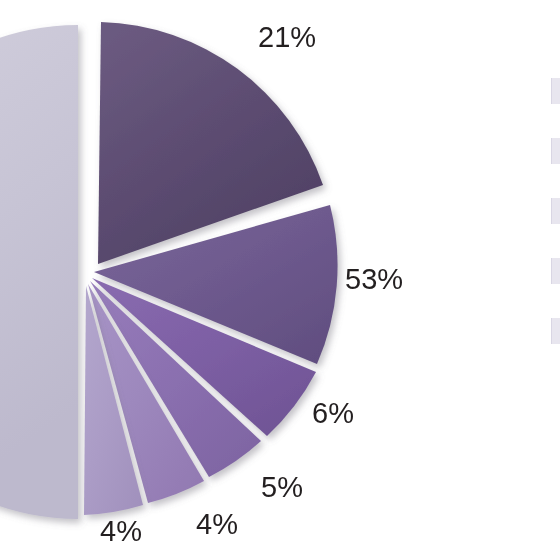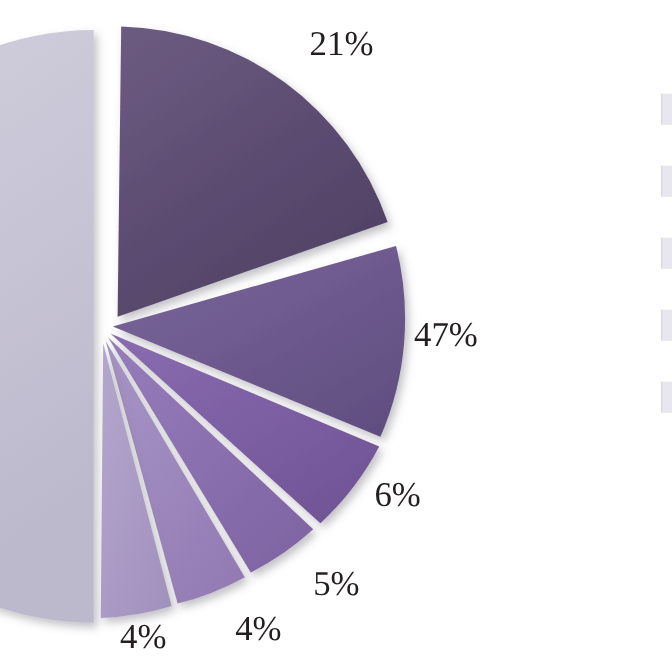--- a/index.html
+++ b/index.html
@@ -24,21 +24,21 @@
   svg.pie-svg {
     position: absolute;
     left: 0;
     top: 0;
     width: 560px;
     height: 560px;
     display: block;
   }
   .pct-label {
     position: absolute;
-    font-family: Liberation Serif, serif;
+    font-family: Liberation Sans, sans-serif;
     font-size: 29px;
     font-weight: 400;
     color: #231f20;
     white-space: nowrap;
     letter-spacing: 0px;
     line-height: 1;
   }
   .legend-sliver {
     position: absolute;
     width: 8px;
@@ -147,21 +147,21 @@
 
       <path fill="url(#g-slice7)" d="M 86 286
                L 143 505
                A 236 236 0 0 1 84 515
                Z"></path>
     </g>
   </svg>
 
   <div class="pct-label" style="left:258px; top:23px;">21%</div>
 
-  <div class="pct-label" style="left:345px; top:265px;">47%</div>
+  <div class="pct-label" style="left:345px; top:265px;">53%</div>
 
   <div class="pct-label" style="left:312px; top:399px;">6%</div>
 
   <div class="pct-label" style="left:261px; top:473px;">5%</div>
 
   <div class="pct-label" style="left:196px; top:510px;">4%</div>
 
   <div class="pct-label" style="left:100px; top:517px;">4%</div>
 
   <div class="legend-sliver" style="top:78px;"></div>

